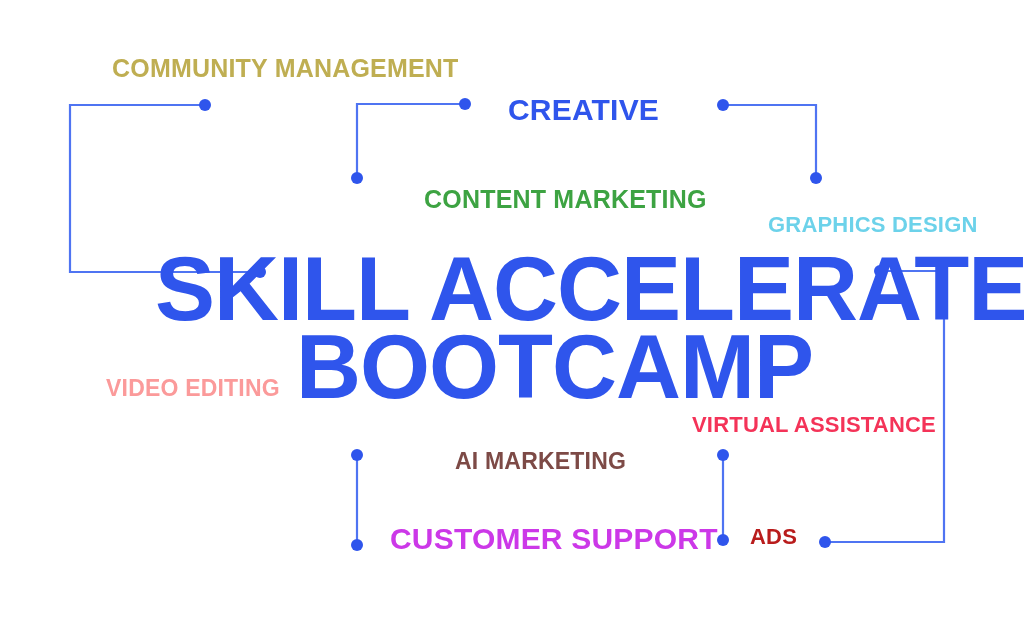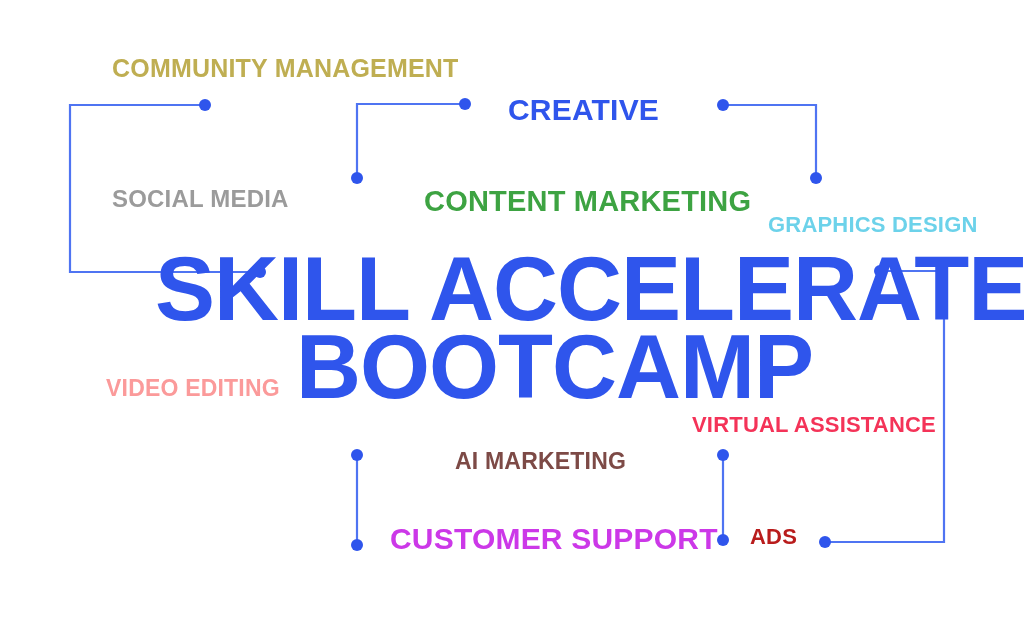--- a/index.html
+++ b/index.html
@@ -38,21 +38,21 @@
     position: absolute;
     white-space: nowrap;
     font-weight: bold;
     line-height: 1;
     letter-spacing: -1px;
     font-family: "Liberation Sans", sans-serif;
   }
   .lbl-community  { left: 112px; top: 56px;  font-size: 25px; }
   .lbl-creative   { left: 508px; top: 95px;  font-size: 30px; }
   .lbl-social     { left: 112px; top: 187px; font-size: 24px; }
-  .lbl-content    { left: 424px; top: 187px; font-size: 29px; }
+  .lbl-content    { left: 424px; top: 187px; font-size: 25px; }
   .lbl-graphics   { left: 768px; top: 214px; font-size: 22px; }
   .lbl-video      { left: 106px; top: 377px; font-size: 23px; }
   .lbl-virtual    { left: 664px; top: 414px; font-size: 22px; margin-left: 28px; }
   .lbl-ai         { left: 455px; top: 450px; font-size: 23px; }
   .lbl-customer   { left: 390px; top: 524px; font-size: 30px; }
   .lbl-ads        { left: 750px; top: 526px; font-size: 22px; }
 
   .title-1 { left: 155px; top: 244px; font-size: 90px; }
   .title-2 { left: 296px; top: 322px; font-size: 90px; }
 </style>
@@ -97,21 +97,20 @@
       <path d="M 723 455 L 723 540" fill="none" stroke="#4f74f2" stroke-width="2.2"></path>
       <circle cx="723" cy="455" r="6" fill="#2f55ec"></circle>
       <circle cx="723" cy="540" r="6" fill="#2f55ec"></circle>
     </g>
   </svg>
 
   <div class="label lbl-community" style="color: rgb(191, 174, 82);">COMMUNITY MANAGEMENT</div>
 
   <div class="label lbl-creative" style="color: rgb(47, 85, 236);">CREATIVE</div>
 
-  <div class="label lbl-social" style="color: rgb(155, 155, 155);">SOCIAL MEDIA</div>
 
   <div class="label lbl-content" style="color: rgb(61, 163, 66);">CONTENT MARKETING</div>
 
   <div class="label lbl-graphics" style="color: rgb(108, 210, 234);">GRAPHICS DESIGN</div>
 
   <div class="label lbl-video" style="color: rgb(251, 154, 154);">VIDEO EDITING</div>
 
   <div class="label lbl-virtual" style="color: rgb(244, 51, 88);">VIRTUAL ASSISTANCE</div>
 
   <div class="label lbl-ai" style="color: rgb(125, 74, 70);">AI MARKETING</div>

